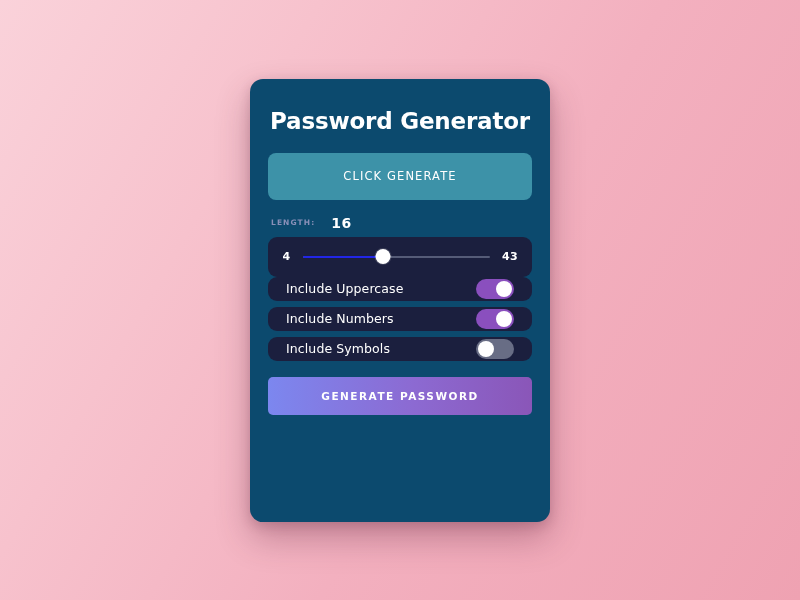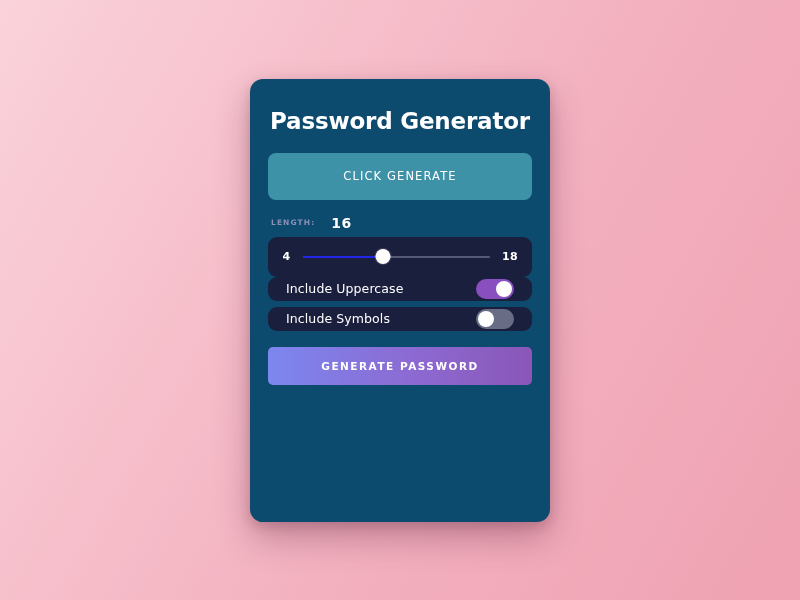--- a/index.html
+++ b/index.html
@@ -215,34 +215,40 @@
 
   <div class="panel slider-panel">
     <span class="slider-bound">4</span>
 
     <div class="slider-track-wrap">
       <div class="slider-track"></div>
       <div class="slider-fill" style="width: 43%;"></div>
       <div class="slider-thumb" style="left: 43%;"></div>
     </div>
 
-    <span class="slider-bound">18</span>
+    <span class="slider-bound">43</span>
   </div>
 
 
   <div class="toggle-list">
 
     <div class="panel toggle-row">
       <span class="toggle-row-label">Include Uppercase</span>
       <div class="switch on">
         <div class="knob"></div>
       </div>
     </div>
 
 
+    <div class="panel toggle-row">
+      <span class="toggle-row-label">Include Numbers</span>
+      <div class="switch on">
+        <div class="knob"></div>
+      </div>
+    </div>
 
     <div class="panel toggle-row">
       <span class="toggle-row-label">Include Symbols</span>
       <div class="switch off">
         <div class="knob"></div>
       </div>
     </div>
 
   </div>
 

